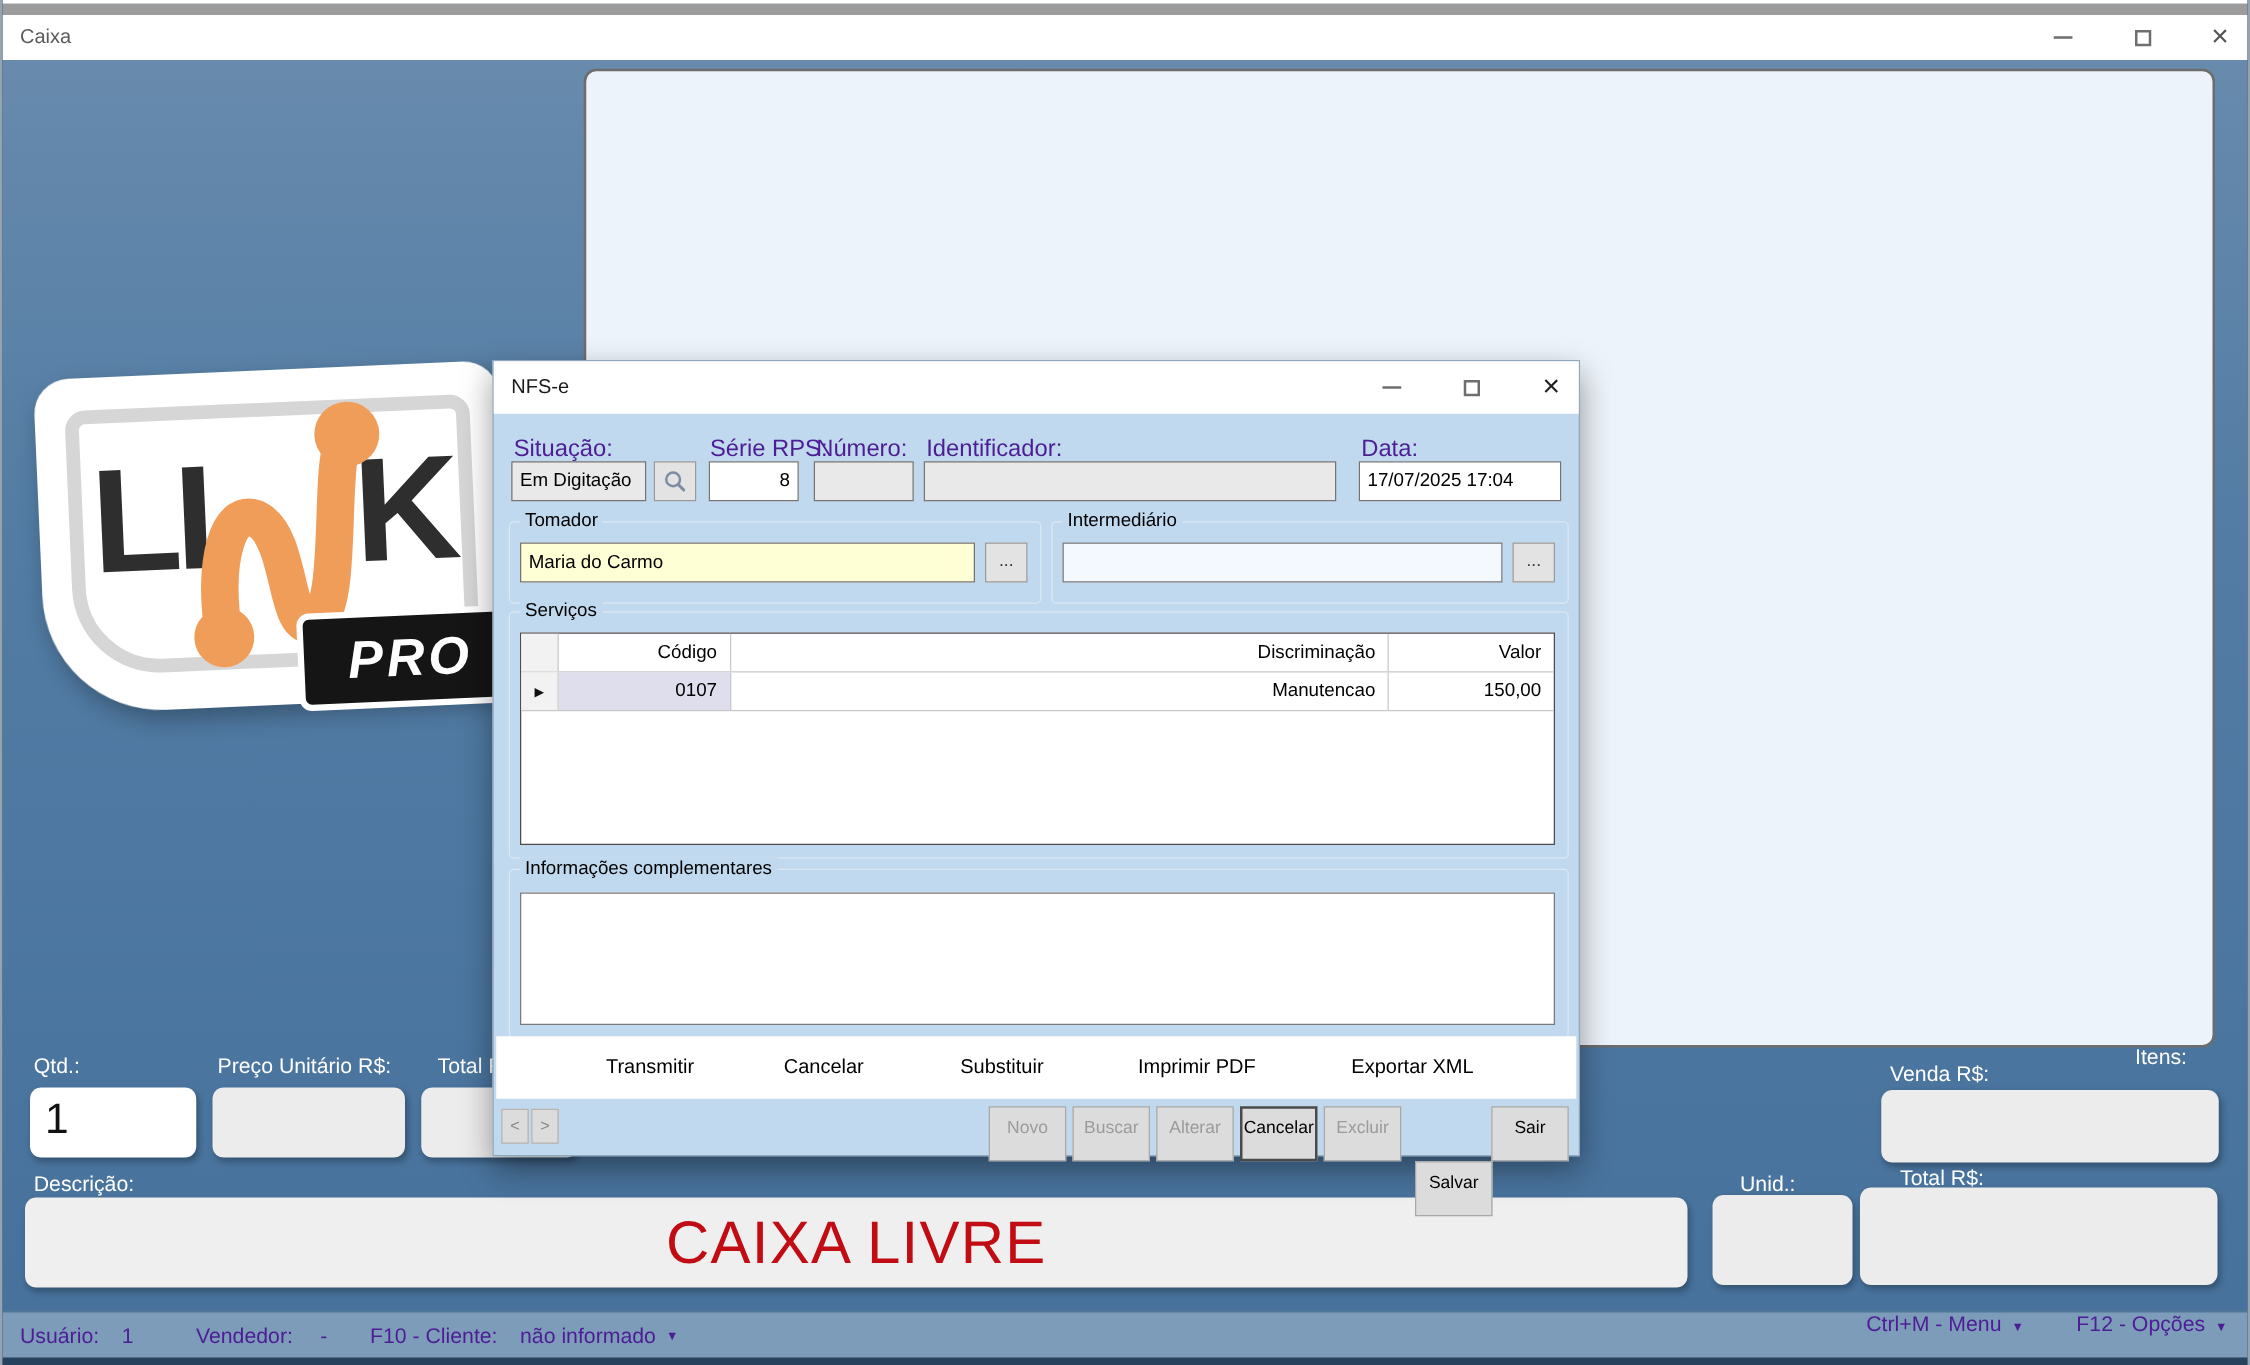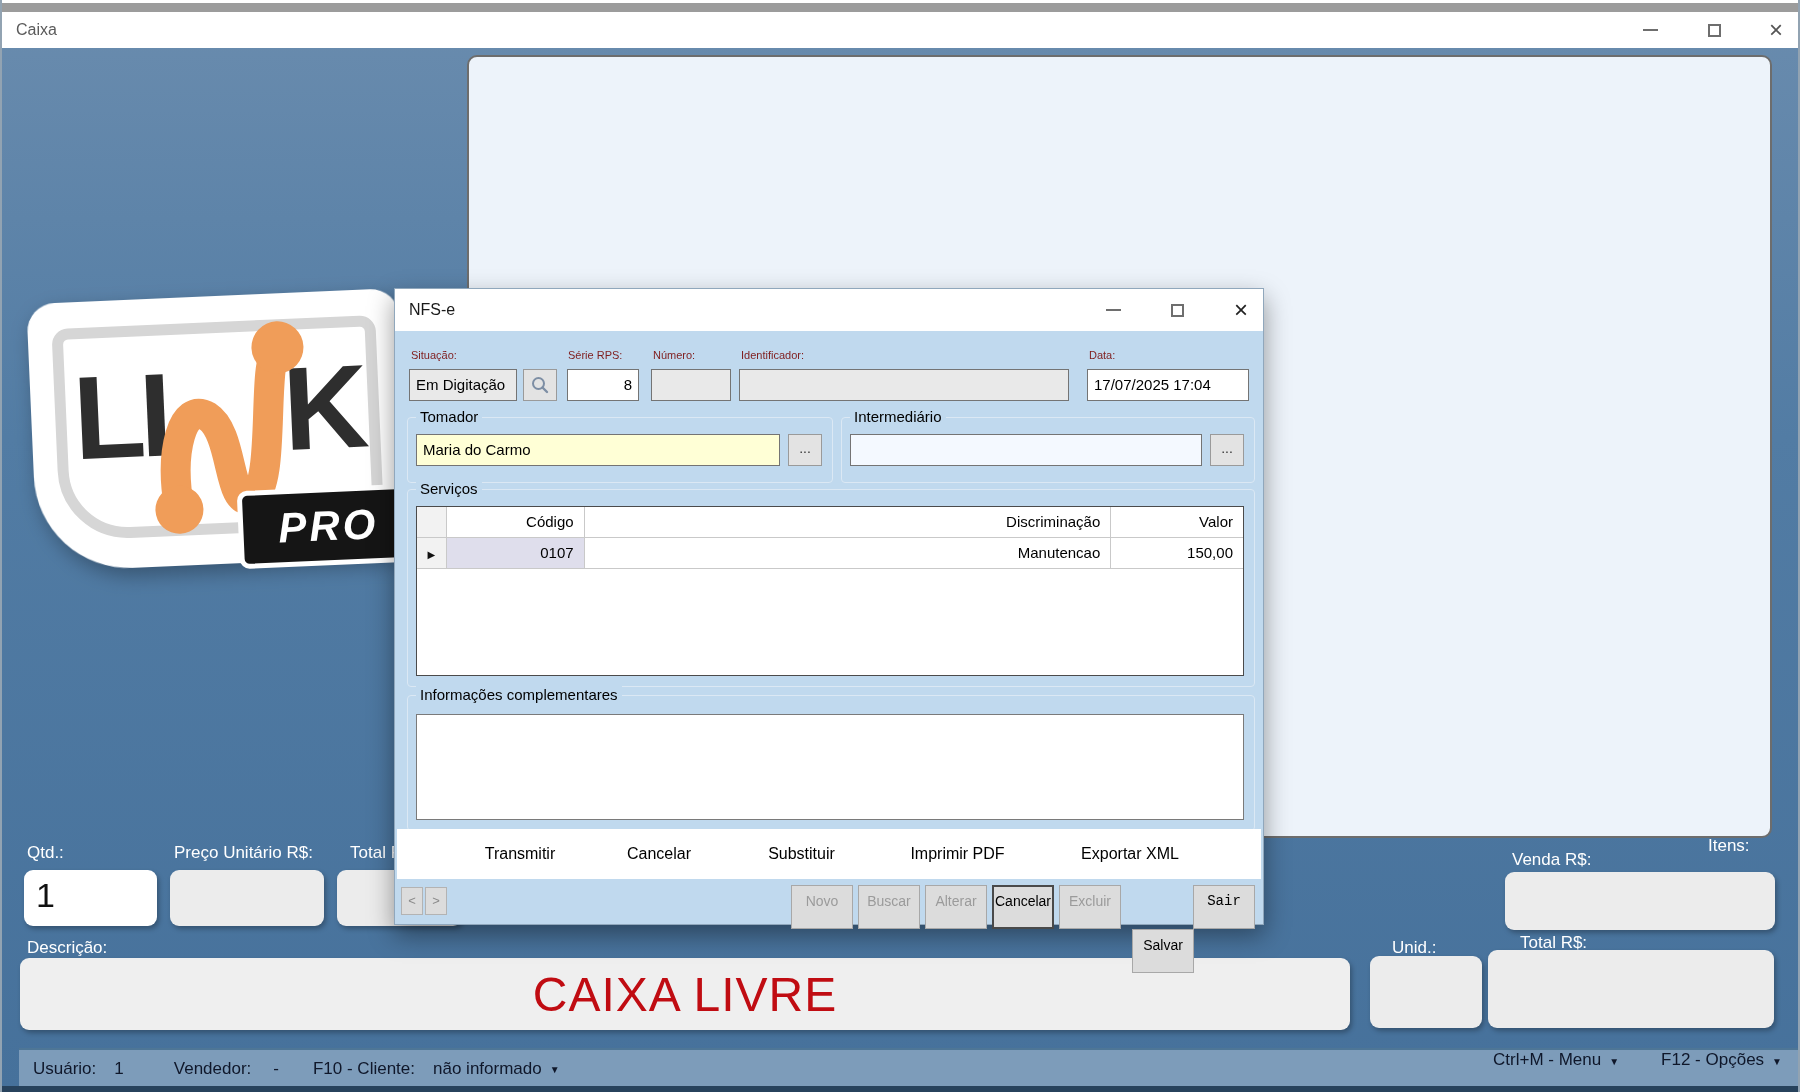--- a/index.html
+++ b/index.html
@@ -28,31 +28,31 @@
   .logo .k{position:absolute;left:252px;top:48px;font-size:118px;font-weight:700;color:#2e2e2e;}
   .logo svg{position:absolute;left:116px;top:12px;}
   .logo .pro{position:absolute;right:-10px;bottom:-6px;width:170px;height:68px;background:#151515;border:5px solid #fff;border-radius:10px;display:flex;align-items:center;justify-content:center;color:#fff;font-size:42px;font-style:italic;font-weight:700;letter-spacing:3px;}
   
   .wl{position:absolute;color:#fff;font-size:17px;z-index:1;}
   .pf{position:absolute;background:#ececec;border-radius:9px;box-shadow:2px 3px 5px rgba(0,0,0,.28);z-index:1;box-sizing:border-box;}
   .pf.white{background:#fff;}
   .qtd-val{font-size:34px;color:#111;padding:6px 0 0 12px;}
   .desc-val{display:flex;align-items:center;justify-content:center;height:100%;font-size:48px;color:#c00c12;letter-spacing:1px;}
   
-  .statusbar{position:absolute;left:17px;right:0;top:1048px;height:38px;background:#7d9cba;border-top:2px solid #4e7696;color:#0f172a;font-size:17px;z-index:3;}
+  .statusbar{position:absolute;left:0;right:0;top:1048px;height:38px;background:#7d9cba;border-top:2px solid #4e7696;color:#4c1d95;font-size:17px;z-index:3;}
   .statusbar .row{position:absolute;left:14px;top:0;height:38px;display:flex;align-items:center;}
   .statusbar .right{position:absolute;right:16px;top:0;height:38px;display:flex;align-items:flex-start;gap:42px;}
   .caret{font-size:10px;margin-left:8px;}
   .bottom-dark{position:absolute;left:0;right:0;bottom:0;height:6px;background:#27425c;z-index:4;}
   
   .dialog{position:absolute;left:392px;top:288px;width:870px;height:637px;z-index:10;background:#c0d9ee;border:1px solid #90a7bc;box-shadow:0 10px 24px rgba(0,0,0,.4);box-sizing:border-box;}
   .dlg-title{position:absolute;left:0;top:0;right:0;height:42px;background:#fff;}
   .dlg-title .t-text{position:absolute;left:14px;line-height:42px;font-size:16px;color:#1a1a1a;}
   .dlg-title .wbtn{height:42px;}
-  .dl{position:absolute;color:#7f1d1d;font-size:11px;}
+  .dl{position:absolute;color:#4c1d95;font-size:19px;}
   .df{position:absolute;height:32px;background:#fff;border:1px solid #747474;box-sizing:border-box;font-size:15px;line-height:29px;padding:0 6px;color:#000;}
   .df.ro{background:#e9e9e9;}
   .df.num{text-align:right;}
   .sbtn{position:absolute;width:34px;height:32px;background:#e3e3e3;border:1px solid #9a9a9a;box-sizing:border-box;display:flex;align-items:center;justify-content:center;}
   .grp{position:absolute;border:1px solid #dbe8f4;border-radius:4px;}
   .grp>.glabel{position:absolute;top:-10px;left:8px;background:#c0d9ee;padding:0 4px;font-size:15px;color:#000;}
   .dots{position:absolute;width:34px;height:32px;background:#e3e3e3;border:1px solid #9a9a9a;box-sizing:border-box;text-align:center;line-height:26px;font-size:14px;color:#333;}
   
   .tbl{position:absolute;left:8px;top:16px;width:828px;height:170px;background:#fff;border:1px solid #4b4b4b;box-sizing:border-box;font-size:15px;}
   .trow{display:flex;height:30px;border-bottom:1px solid #c9c9c9;}
@@ -234,15 +234,15 @@
 
     <div class="navbtn" style="left:6px;">&lt;</div>
     <div class="navbtn" style="left:30px;">&gt;</div>
 
     <div class="crud off" style="left:396px;">Novo</div>
     <div class="crud off" style="left:463px;">Buscar</div>
     <div class="crud off" style="left:530px;">Alterar</div>
     <div class="crud focus" style="left:597px;">Cancelar</div>
     <div class="crud off" style="left:664px;">Excluir</div>
     <div class="crud" style="left:737px;margin-top:44px;">Salvar</div>
-    <div class="crud" style="left:798px;font-family:Liberation Mono, monospace;">Sair</div>
+    <div class="crud" style="left:798px;">Sair</div>
   </div>
 </div>
 
 </body></html>

